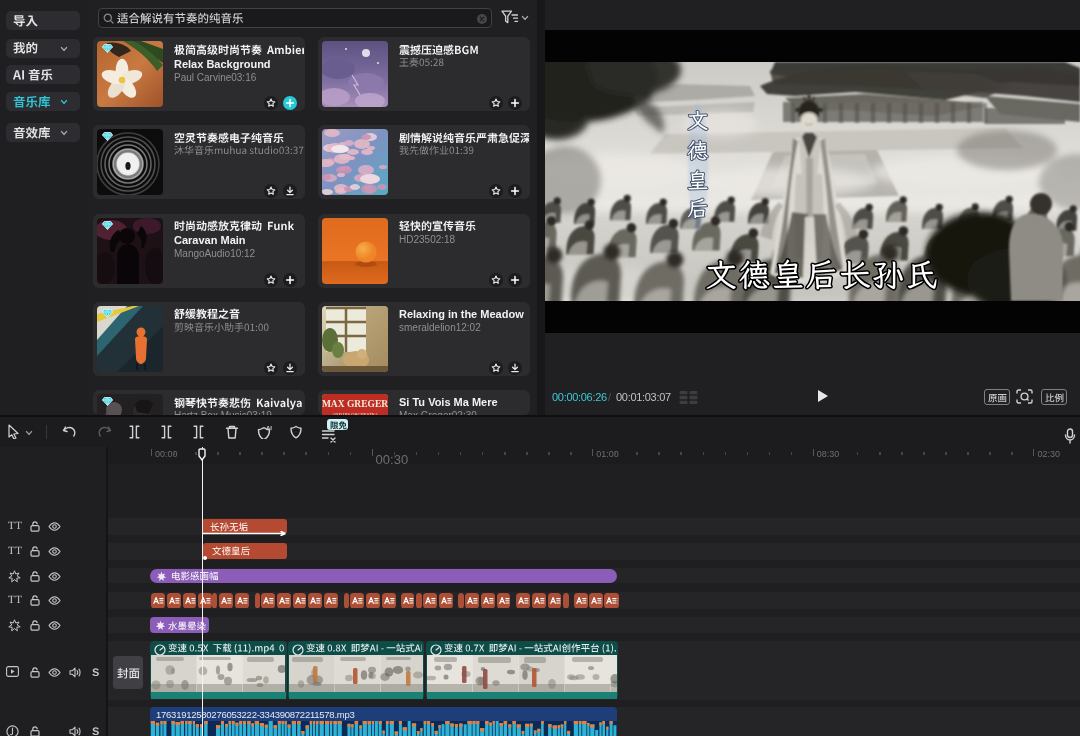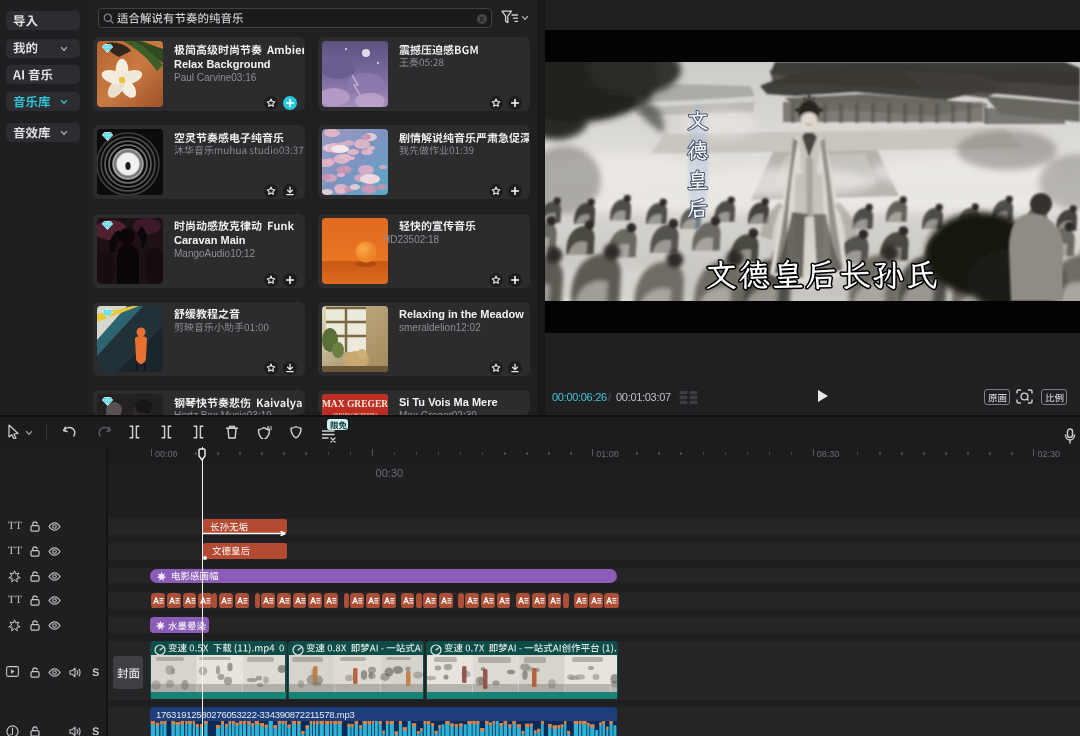--- a/index.html
+++ b/index.html
@@ -283,21 +283,21 @@
     </defs>
     <rect width="66" height="66" fill="url(#go)"></rect>
     <ellipse cx="44" cy="46" rx="11" ry="3" fill="#a84a10" opacity="0.8"></ellipse>
     <circle cx="44" cy="34" r="10.5" fill="url(#gb)"></circle>
   </svg>
 <div style="position:absolute;left:399px;top:218.5px;width:130px;height:14.5px;overflow:hidden">
     <svg style="position:absolute;left:0px;top:0.5px;overflow:visible" width="79" height="15" viewBox="0 -11 79 15">
       <path fill="#f2f2f4" d="M0.8 -3.4C0.9 -3.5 1.3 -3.6 1.7 -3.6H2.5V-2.3C1.7 -2.2 0.9 -2.1 0.3 -2.0L0.6 -0.8L2.5 -1.1V0.9H3.7V-1.3L4.7 -1.5L4.6 -2.7L3.7 -2.5V-3.6H4.6V-4.8H3.7V-6.3H2.5V-4.8H1.9C2.2 -5.4 2.4 -6.1 2.7 -6.9H4.7V-8.2H3.0C3.1 -8.5 3.1 -8.8 3.2 -9.1L1.9 -9.3C1.9 -9.0 1.8 -8.5 1.7 -8.2H0.5V-6.9H1.5C1.3 -6.2 1.1 -5.6 1.0 -5.4C0.8 -4.9 0.6 -4.6 0.4 -4.5C0.5 -4.2 0.7 -3.6 0.8 -3.4ZM5.1 -8.8V-7.6H8.2C7.3 -6.4 5.9 -5.5 4.4 -5.0C4.7 -4.7 5.1 -4.2 5.2 -3.9C6.1 -4.2 6.9 -4.6 7.6 -5.2C8.4 -4.7 9.3 -4.2 9.8 -3.9L10.5 -4.9C10.1 -5.2 9.3 -5.6 8.6 -6.0C9.2 -6.7 9.8 -7.5 10.2 -8.4L9.3 -8.9L9.0 -8.8ZM5.1 -3.7V-2.5H7.0V-0.5H4.5V0.7H10.6V-0.5H8.3V-2.5H10.1V-3.7Z M12.7 -9.3V1.0H14.0V-6.5C14.2 -5.9 14.4 -5.4 14.5 -5.0L15.4 -5.4C15.3 -6.0 14.9 -6.9 14.6 -7.5L14.0 -7.3V-9.3ZM11.7 -7.2C11.6 -6.3 11.5 -5.0 11.2 -4.3L12.2 -3.9C12.4 -4.8 12.6 -6.1 12.7 -7.0ZM19.6 -4.4H18.5C18.5 -4.8 18.5 -5.1 18.5 -5.4V-6.5H19.6ZM17.2 -9.3V-7.7H15.3V-6.5H17.2V-5.4C17.2 -5.1 17.2 -4.8 17.1 -4.4H14.8V-3.2H17.0C16.7 -2.0 15.9 -0.8 14.3 0.0C14.6 0.3 15.0 0.8 15.2 1.0C16.7 0.2 17.6 -1.0 18.0 -2.2C18.6 -0.7 19.5 0.4 20.9 1.0C21.1 0.6 21.5 0.1 21.8 -0.2C20.4 -0.7 19.5 -1.8 19.0 -3.2H21.6V-4.4H20.9V-7.7H18.5V-9.3Z M27.9 -4.5C28.4 -3.7 29.1 -2.6 29.4 -1.9L30.5 -2.6C30.2 -3.2 29.5 -4.3 28.9 -5.0ZM28.4 -9.3C28.1 -8.0 27.6 -6.7 26.9 -5.8V-7.6H25.2C25.4 -8.0 25.6 -8.6 25.8 -9.1L24.4 -9.3C24.3 -8.8 24.2 -8.1 24.1 -7.6H22.8V0.7H24.0V-0.2H26.9V-5.3C27.2 -5.1 27.6 -4.9 27.8 -4.7C28.1 -5.2 28.5 -5.8 28.8 -6.4H31.1C31.0 -2.5 30.9 -0.9 30.5 -0.5C30.4 -0.4 30.3 -0.3 30.1 -0.3C29.8 -0.3 29.1 -0.3 28.4 -0.4C28.7 -0.0 28.8 0.5 28.9 0.9C29.5 0.9 30.2 0.9 30.6 0.9C31.0 0.8 31.4 0.7 31.6 0.2C32.1 -0.3 32.2 -2.1 32.4 -7.1C32.4 -7.2 32.4 -7.6 32.4 -7.6H29.3C29.4 -8.1 29.6 -8.6 29.7 -9.0ZM24.0 -6.4H25.8V-4.6H24.0ZM24.0 -1.3V-3.5H25.8V-1.3Z M35.5 -6.7V-5.6H41.5V-6.7ZM33.6 -0.5V0.7H43.4V-0.5ZM36.6 -2.6H40.3V-2.0H36.6ZM36.6 -4.1H40.3V-3.5H36.6ZM35.3 -5.1V-1.0H41.6V-5.1ZM33.8 -8.4V-6.0H35.1V-7.3H41.9V-6.0H43.2V-8.4H39.1V-9.3H37.8V-8.4Z M46.6 -9.3C46.1 -7.7 45.1 -6.2 44.1 -5.2C44.4 -4.9 44.7 -4.1 44.8 -3.8C45.1 -4.0 45.3 -4.3 45.5 -4.6V1.0H46.8V-6.6C47.2 -7.3 47.6 -8.1 47.9 -8.9ZM48.9 -1.3C50.0 -0.6 51.3 0.4 52.0 1.0L52.9 0.0C52.6 -0.2 52.3 -0.5 51.8 -0.8C52.7 -1.7 53.6 -2.7 54.3 -3.5L53.4 -4.0L53.2 -4.0H50.0L50.3 -4.9H54.6V-6.1H50.6L50.8 -7.0H54.0V-8.2H51.1L51.4 -9.1L50.0 -9.2L49.8 -8.2H47.9V-7.0H49.5L49.3 -6.1H47.2V-4.9H48.9C48.7 -4.1 48.5 -3.3 48.3 -2.7H52.0C51.6 -2.3 51.2 -1.9 50.8 -1.5C50.5 -1.7 50.2 -1.9 49.9 -2.1Z M57.6 -7.2C57.8 -6.8 57.9 -6.3 58.0 -5.9H55.5V-4.8H65.5V-5.9H63.1C63.2 -6.3 63.5 -6.7 63.7 -7.2L63.2 -7.3H65.0V-8.5H61.2V-9.3H59.8V-8.5H56.2V-7.3H58.1ZM62.1 -7.3C62.0 -6.9 61.8 -6.4 61.7 -6.0L61.9 -5.9H59.2L59.5 -6.0C59.4 -6.4 59.2 -6.9 59.0 -7.3ZM58.4 -1.3H62.7V-0.5H58.4ZM58.4 -2.3V-3.0H62.7V-2.3ZM57.1 -4.1V1.0H58.4V0.6H62.7V1.0H64.1V-4.1Z M68.4 -3.1C67.9 -2.2 67.1 -1.2 66.3 -0.5C66.6 -0.3 67.2 0.1 67.4 0.3C68.1 -0.4 69.1 -1.6 69.7 -2.7ZM73.5 -2.6C74.2 -1.7 75.0 -0.5 75.4 0.3L76.6 -0.3C76.2 -1.1 75.3 -2.2 74.6 -3.1ZM67.4 -3.6C67.5 -3.7 68.1 -3.8 68.8 -3.8H71.1V-0.6C71.1 -0.4 71.0 -0.4 70.8 -0.4C70.6 -0.4 69.9 -0.4 69.3 -0.4C69.5 -0.0 69.7 0.6 69.8 0.9C70.7 0.9 71.4 0.9 71.8 0.7C72.3 0.5 72.4 0.1 72.4 -0.6V-3.8H76.2V-5.1H72.4V-7.0H71.1V-5.1H68.6C68.8 -5.8 68.9 -6.6 69.0 -7.4C71.3 -7.5 73.9 -7.7 75.8 -8.1L75.1 -9.3C73.2 -8.9 70.3 -8.7 67.7 -8.6C67.7 -7.3 67.4 -5.9 67.4 -5.5C67.3 -5.1 67.1 -4.9 67.0 -4.8C67.1 -4.5 67.3 -3.8 67.4 -3.6Z"></path>
     </svg>
   </div>
-<div style="position:absolute;left:383px;top:233.5px;width:130px;overflow:hidden;font-size:10px;color:#8f8f93;white-space:nowrap">HD23502:18</div>
+<div style="position:absolute;left:399px;top:233.5px;width:130px;overflow:hidden;font-size:10px;color:#8f8f93;white-space:nowrap">HD23502:18</div>
 <svg class="abs" style="left:489px;top:272.5px" width="14" height="14" viewBox="0 0 14 14">
     <circle cx="7" cy="7" r="7" fill="#1c1c1e"></circle>
     <path d="M7 3.1 L8.16 5.45 10.75 5.83 8.87 7.66 9.32 10.24 7 9.02 4.68 10.24 5.13 7.66 3.25 5.83 5.84 5.45 Z" fill="none" stroke="#e8e8ea" stroke-width="1.15" stroke-linejoin="round"></path>
   </svg>
 <svg class="abs" style="left:508px;top:272.5px" width="14" height="14" viewBox="0 0 14 14">
     <circle cx="7" cy="7" r="7" fill="#1c1c1e"></circle>
     <path d="M7 3.6 V10.4 M3.6 7 H10.4" stroke="#fff" stroke-width="1.5" stroke-linecap="round"></path>
   </svg>
 <div style="position:absolute;left:93px;top:301.5px;width:212px;height:74px;background:#2c2c2f;border-radius:6px;overflow:hidden"></div>
 <svg class="abs" style="left:97px;top:305.5px;border-radius:4px" width="66" height="66" viewBox="0 0 66 66">
@@ -782,21 +782,21 @@
 <div style="position:absolute;left:173.1px;top:452px;width:1.5px;height:2.5px;background:#45454a"></div>
 <div style="position:absolute;left:195.1px;top:452px;width:1.5px;height:2.5px;background:#45454a"></div>
 <div style="position:absolute;left:217.2px;top:452px;width:1.5px;height:2.5px;background:#45454a"></div>
 <div style="position:absolute;left:239.2px;top:452px;width:1.5px;height:2.5px;background:#45454a"></div>
 <div style="position:absolute;left:261.3px;top:452px;width:1.5px;height:2.5px;background:#45454a"></div>
 <div style="position:absolute;left:283.4px;top:452px;width:1.5px;height:2.5px;background:#45454a"></div>
 <div style="position:absolute;left:305.4px;top:452px;width:1.5px;height:2.5px;background:#45454a"></div>
 <div style="position:absolute;left:327.5px;top:452px;width:1.5px;height:2.5px;background:#45454a"></div>
 <div style="position:absolute;left:349.5px;top:452px;width:1.5px;height:2.5px;background:#45454a"></div>
 <div style="position:absolute;left:371.6px;top:449px;width:1px;height:7px;background:#55555a"></div>
-<div style="position:absolute;left:375.6px;top:467px;font-size:11px;color:#6e6e73">00:30</div>
+<div style="position:absolute;left:375.6px;top:452px;font-size:13px;color:#6e6e73">00:30</div>
 <div style="position:absolute;left:393.7px;top:452px;width:1.5px;height:2.5px;background:#45454a"></div>
 <div style="position:absolute;left:415.7px;top:452px;width:1.5px;height:2.5px;background:#45454a"></div>
 <div style="position:absolute;left:437.8px;top:452px;width:1.5px;height:2.5px;background:#45454a"></div>
 <div style="position:absolute;left:459.8px;top:452px;width:1.5px;height:2.5px;background:#45454a"></div>
 <div style="position:absolute;left:481.9px;top:452px;width:1.5px;height:2.5px;background:#45454a"></div>
 <div style="position:absolute;left:504.0px;top:452px;width:1.5px;height:2.5px;background:#45454a"></div>
 <div style="position:absolute;left:526.0px;top:452px;width:1.5px;height:2.5px;background:#45454a"></div>
 <div style="position:absolute;left:548.1px;top:452px;width:1.5px;height:2.5px;background:#45454a"></div>
 <div style="position:absolute;left:570.1px;top:452px;width:1.5px;height:2.5px;background:#45454a"></div>
 <div style="position:absolute;left:592.2px;top:449px;width:1px;height:7px;background:#55555a"></div>

